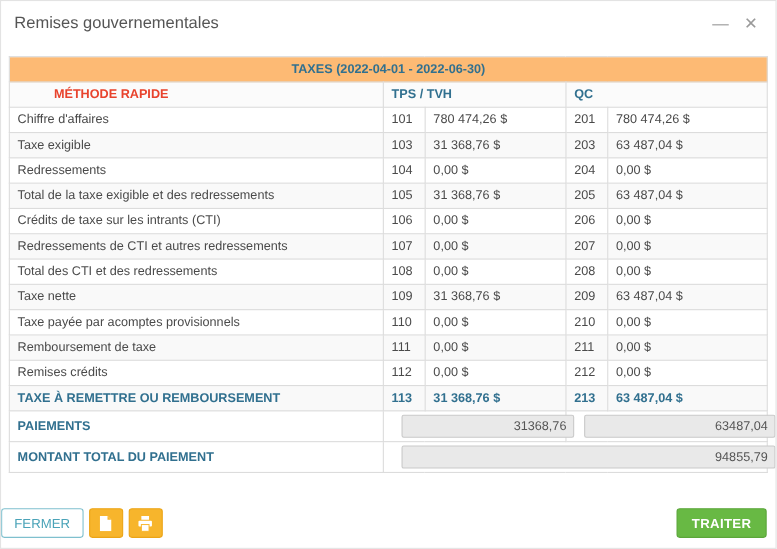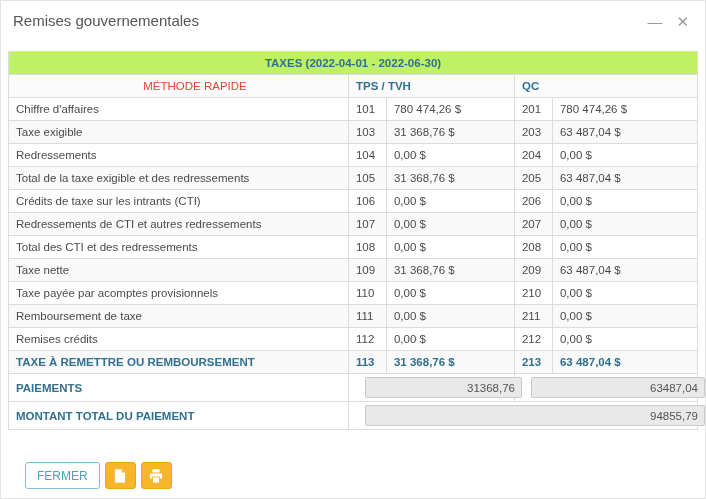--- a/index.html
+++ b/index.html
@@ -31,25 +31,25 @@
 
   
   .table-wrap { margin: 22px 7px 0 7px; }
   table {
     width: 100%; border-collapse: collapse; table-layout: fixed;
     font-size: 11.5px; color: #4a4a4a;
   }
   th, td { border: 1px solid #dcdcdc; padding: 4px 7px; line-height: 14px; }
 
   tr.period-row th {
-    background: #bef264; color: #31708f; font-weight: bold;
+    background: #fdba74; color: #31708f; font-weight: bold;
     text-align: center; font-size: 11.5px;
   }
   tr.cols-row th { background: #fbfbfb; font-size: 11.5px; }
-  th.th-method { color: #e8432d; text-align: center; font-weight: normal; padding-left: 40px; }
+  th.th-method { color: #e8432d; text-align: left; font-weight: bold; padding-left: 40px; }
   th.th-tax { color: #31708f; text-align: left; font-weight: bold; }
 
   td.td-label { text-align: left; }
   td.td-code  { text-align: left; }
   td.td-value { text-align: left; }
 
   tbody.data-rows tr:nth-child(even) td { background: #f9f9f9; }
   tr.emphasis td { color: #31708f; font-weight: bold; }
   .emph { color: #31708f; font-weight: bold; }
 
@@ -57,21 +57,21 @@
   td.td-input input {
     width: 100%; height: 21px;
     background: #e9e9e9; border: 1px solid #c9c9c9; border-radius: 2px;
     text-align: right; padding: 0 6px;
     font-family: "Liberation Sans", sans-serif;
     font-size: 11.5px; color: #555; margin-left: 12px;
   }
 
   
   .footer {
-    position: absolute; left: 24px; right: 8px; bottom: 9px;
+    position: absolute; left: 0; right: 8px; bottom: 9px;
     display: flex; justify-content: space-between; align-items: center;
   }
   .footer-left { display: flex; gap: 5px; align-items: center; }
   button { cursor: pointer; font-family: "Liberation Sans", sans-serif; }
   .btn-fermer {
     background: #fff; color: #4aa3b8; border: 1px solid #7fc0ce;
     font-size: 12px; padding: 5px 11px; border-radius: 3px; height: 27px;
   }
   .btn-yellow {
     background: #f7b52c; border: 1px solid #eba416; border-radius: 3px;
@@ -237,15 +237,16 @@
       <button class="btn-yellow">
         <span class="icon-wrap">
           <svg width="14" height="14" viewBox="0 0 16 16">
             <rect x="4" y="0" width="8" height="4" fill="#ffffff"></rect>
             <rect x="1" y="5" width="14" height="6" rx="1" fill="#ffffff"></rect>
             <rect x="4" y="9" width="8" height="7" fill="#ffffff" stroke="#f7b52c" stroke-width="1"></rect>
           </svg>
         </span>
       </button>
     </div>
+    <button class="btn-traiter">TRAITER</button>
   </div>
 
 </div>
 
 </body></html>

